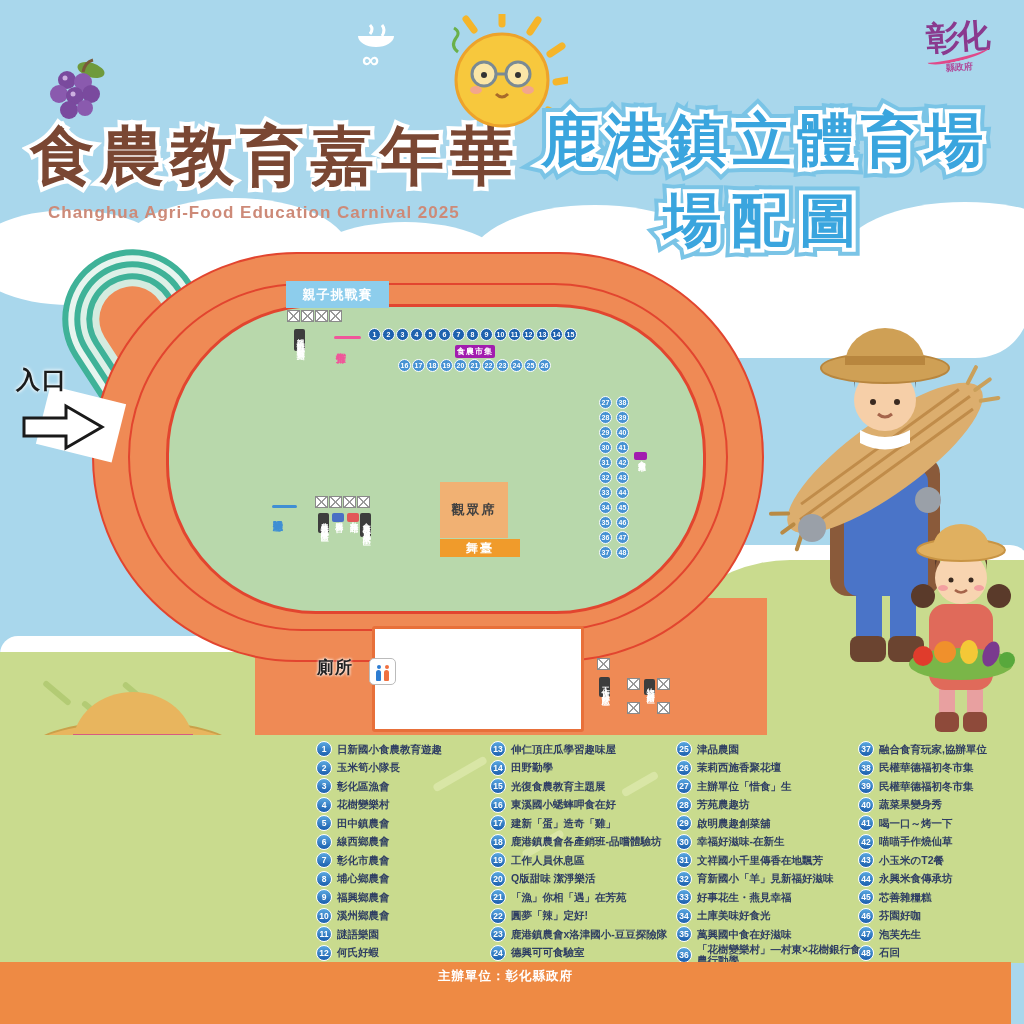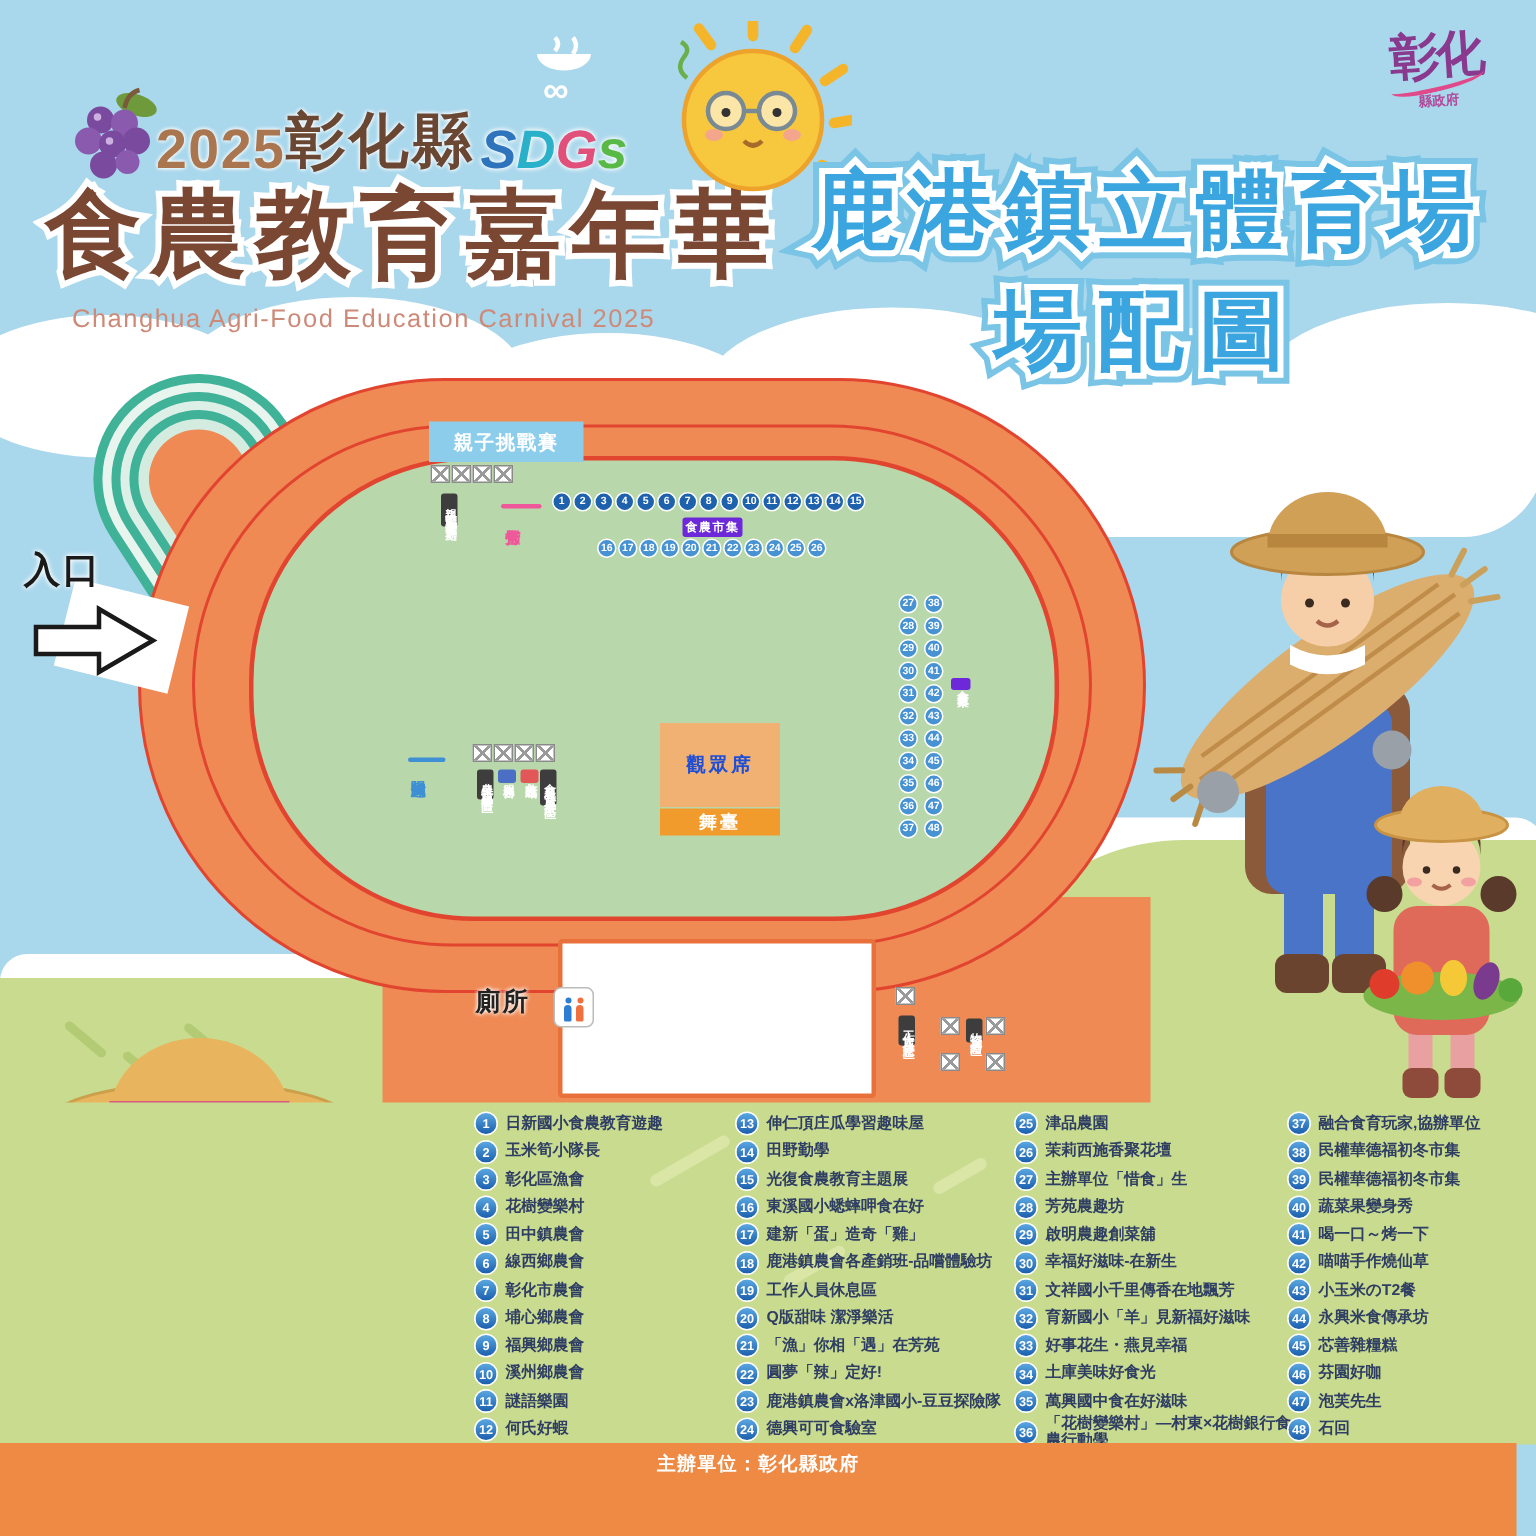--- a/index.html
+++ b/index.html
@@ -8,21 +8,21 @@
   .abs{position:absolute;}
   
   .cloud{position:absolute;background:#fff;border-radius:50%;}
   
   .h-row{position:absolute;left:104px;top:66px;display:flex;align-items:flex-end;white-space:nowrap;}
   .h-year{font-size:37px;font-weight:900;color:#a9764f;text-shadow:0 0 3px #fff,0 0 3px #fff;letter-spacing:1px;}
   .h-region{font-size:40px;font-weight:900;color:#6a4733;text-shadow:0 0 3px #fff,0 0 3px #fff;letter-spacing:2px;}
   .sdgs{font-size:36px;font-weight:900;font-style:italic;text-shadow:0 0 3px #fff,0 0 4px #fff;margin-left:4px;}
   .sdgs span{display:inline-block;}
   .sd-s{color:#2d74bc;} .sd-d{color:#2bb0c9;} .sd-g{color:#e0507a;} .sd-s2{color:#58b947;}
-  .subtitle-en{position:absolute;left:48px;top:203px;font-size:17px;font-weight:normal;color:#cd8a78;letter-spacing:1px;white-space:nowrap;}
+  .subtitle-en{position:absolute;left:48px;top:203px;font-size:17px;font-weight:bold;color:#cd8a78;letter-spacing:1px;white-space:nowrap;}
   .gov-logo{position:absolute;left:918px;top:22px;width:80px;text-align:center;transform:rotate(-4deg);}
   .gov-main{font-size:33px;font-weight:900;color:#8a3a8e;line-height:0.9;letter-spacing:-2px;}
   .gov-sub{font-size:9px;font-weight:bold;color:#b04a9a;}
   .gov-swoosh{width:64px;height:10px;border-bottom:3px solid #e04a8a;border-radius:0 0 60% 40%;margin:-4px auto 0;transform:rotate(-8deg);}
   
   .track{position:absolute;left:92px;top:252px;width:672px;height:410px;border-radius:205px;background:#ef8a55;border:2px solid #e2452f;box-sizing:border-box;}
   .midline{position:absolute;left:128px;top:283px;width:600px;height:348px;border-radius:180px;border:2px solid #e2452f;box-sizing:border-box;}
   .infield{position:absolute;left:166px;top:304px;width:540px;height:310px;border-radius:150px;background:#b8d8ab;border:3px solid #e2452f;box-sizing:border-box;}
   .apron{position:absolute;left:255px;top:598px;width:512px;height:140px;background:#ef8a55;}
   .hill{position:absolute;background:#c9db8e;}
@@ -34,27 +34,27 @@
   .ent-label{position:absolute;left:16px;top:364px;font-size:24px;font-weight:900;color:#1a1a1a;text-shadow:0 0 3px #fff,0 0 4px #fff;letter-spacing:2px;}
   
   .challenge{position:absolute;left:286px;top:281px;width:103px;height:27px;background:#8dcdec;color:#fff;font-size:13px;font-weight:bold;display:flex;align-items:center;justify-content:center;letter-spacing:1px;}
   .tent-row{position:absolute;display:flex;gap:1px;}
   .tent{width:13px;height:12px;background:#fff;border:1px solid #8a8a8a;box-sizing:border-box;
     background-image:linear-gradient(45deg,transparent 44%,#9a9a9a 44%,#9a9a9a 56%,transparent 56%),linear-gradient(-45deg,transparent 44%,#9a9a9a 44%,#9a9a9a 56%,transparent 56%);}
   .vlabel{position:absolute;writing-mode:vertical-rl;text-orientation:upright;background:#3d3d3d;color:#fff;font-size:8px;font-weight:bold;padding:3px 1px;border-radius:2px;letter-spacing:2px;line-height:1.1;}
   .vbanner{position:absolute;writing-mode:vertical-rl;text-orientation:upright;color:#fff;font-size:8px;font-weight:bold;padding:3px 1.5px;border-radius:2px;letter-spacing:1px;line-height:1.1;}
   .deco-line{position:absolute;height:3px;border-radius:2px;}
   .deco-txt{position:absolute;writing-mode:vertical-rl;text-orientation:upright;font-size:10px;font-weight:900;letter-spacing:0;line-height:1.05;height:26px;}
-  .chip{position:absolute;background:#6d28d9;color:#fff;font-size:8px;font-weight:bold;padding:1px 2px;border-radius:2px;letter-spacing:1px;}
+  .chip{position:absolute;background:#a21caf;color:#fff;font-size:8px;font-weight:bold;padding:1px 2px;border-radius:2px;letter-spacing:1px;}
   .chip-v{writing-mode:vertical-rl;text-orientation:upright;padding:2px 1px;}
   .num-row{position:absolute;display:flex;gap:1px;}
   .num-col{position:absolute;display:flex;flex-direction:column;gap:2px;}
   .bnum{width:11px;height:11px;border-radius:50%;border:1px solid #fff;color:#fff;font-size:7px;font-weight:bold;display:flex;align-items:center;justify-content:center;box-sizing:content-box;}
   .dark .bnum{background:#1e62ae;} .lite .bnum{background:#4792d3;}
-  .spectator{position:absolute;left:440px;top:482px;width:80px;height:56px;background:#f1b173;color:#1d4ed8;font-size:13px;font-weight:bold;display:flex;align-items:center;justify-content:center;letter-spacing:2px;}
+  .spectator{position:absolute;left:440px;top:482px;width:68px;height:56px;background:#f1b173;color:#404040;font-size:13px;font-weight:bold;display:flex;align-items:center;justify-content:center;letter-spacing:2px;}
   .stage{position:absolute;left:440px;top:539px;width:80px;height:18px;background:#f09b2b;color:#fff;font-size:12px;font-weight:bold;display:flex;align-items:center;justify-content:center;letter-spacing:2px;}
   .building{position:absolute;left:372px;top:626px;width:212px;height:106px;background:#fff;border:3px solid #e8703a;border-radius:3px;box-sizing:border-box;}
   .toilet-label{position:absolute;left:317px;top:656px;font-size:17px;font-weight:900;color:#222;text-shadow:0 0 3px #fff,0 0 3px #fff;letter-spacing:1px;}
   .wc{position:absolute;left:369px;top:658px;width:27px;height:27px;background:#fff;border:1px solid #bbb;border-radius:5px;display:flex;align-items:flex-end;justify-content:center;gap:3px;padding-bottom:3px;box-sizing:border-box;}
   .wc i{display:block;width:5px;height:11px;border-radius:2.5px 2.5px 1px 1px;position:relative;}
   .wc i::before{content:"";position:absolute;top:-5px;left:0.5px;width:4px;height:4px;border-radius:50%;background:inherit;}
   .wc .m{background:#2d7dd2;} .wc .f{background:#f07040;}
   
   .blob-wrap{position:absolute;left:52px;top:232px;width:190px;height:220px;transform:rotate(-33deg);}
   .blob-core{position:absolute;left:62px;top:50px;width:66px;height:118px;border-radius:40px;background:#ef8a55;
@@ -226,25 +226,20 @@
       <circle cx="38" cy="24" r="9" fill="#8a5aae"></circle>
     <circle cx="14" cy="36" r="9" fill="#8a5aae"></circle>
       <circle cx="30" cy="38" r="9" fill="#7a4a9e"></circle>
     <circle cx="46" cy="36" r="9" fill="#7a4a9e"></circle>
       <circle cx="24" cy="52" r="9" fill="#7a4a9e"></circle>
     <circle cx="40" cy="50" r="8" fill="#8a5aae"></circle>
     <circle cx="20" cy="20" r="2.5" fill="#cdb0e0"></circle>
       <circle cx="28" cy="36" r="2.5" fill="#cdb0e0"></circle>
   </svg>
 
-  <div class="h-row">
-    <span class="h-year">2025</span>
-    <span class="h-region">彰化縣</span>
-    <span class="sdgs"><span class="sd-s">S</span><span class="sd-d">D</span><span class="sd-g">G</span><span class="sd-s2">s</span></span>
-  </div>
 
   <svg class="abs" style="left:352px;top:16px;" width="52" height="60" viewBox="0 0 52 60">
     <path d="M14,6 q4,-5 0,-9" stroke="#fff" stroke-width="3" fill="none" transform="translate(4,12)"></path>
     <path d="M26,8 q4,-6 0,-11" stroke="#fff" stroke-width="3" fill="none" transform="translate(4,12)"></path>
     <path d="M6,20 a18,11 0 0 0 36,0 z" fill="#fff"></path>
     <text x="10" y="52" font-size="24" font-weight="bold" fill="#fff">∞</text>
   </svg>
 
   <svg class="abs" style="left:22px;top:106px;" width="515" height="100" viewBox="0 0 515 100">
     <text x="8" y="72" font-size="64" font-weight="900" fill="#7a4733" stroke="#fff" stroke-width="8" paint-order="stroke" letter-spacing="6" font-family="Liberation Sans,sans-serif">食農教育嘉年華</text>

